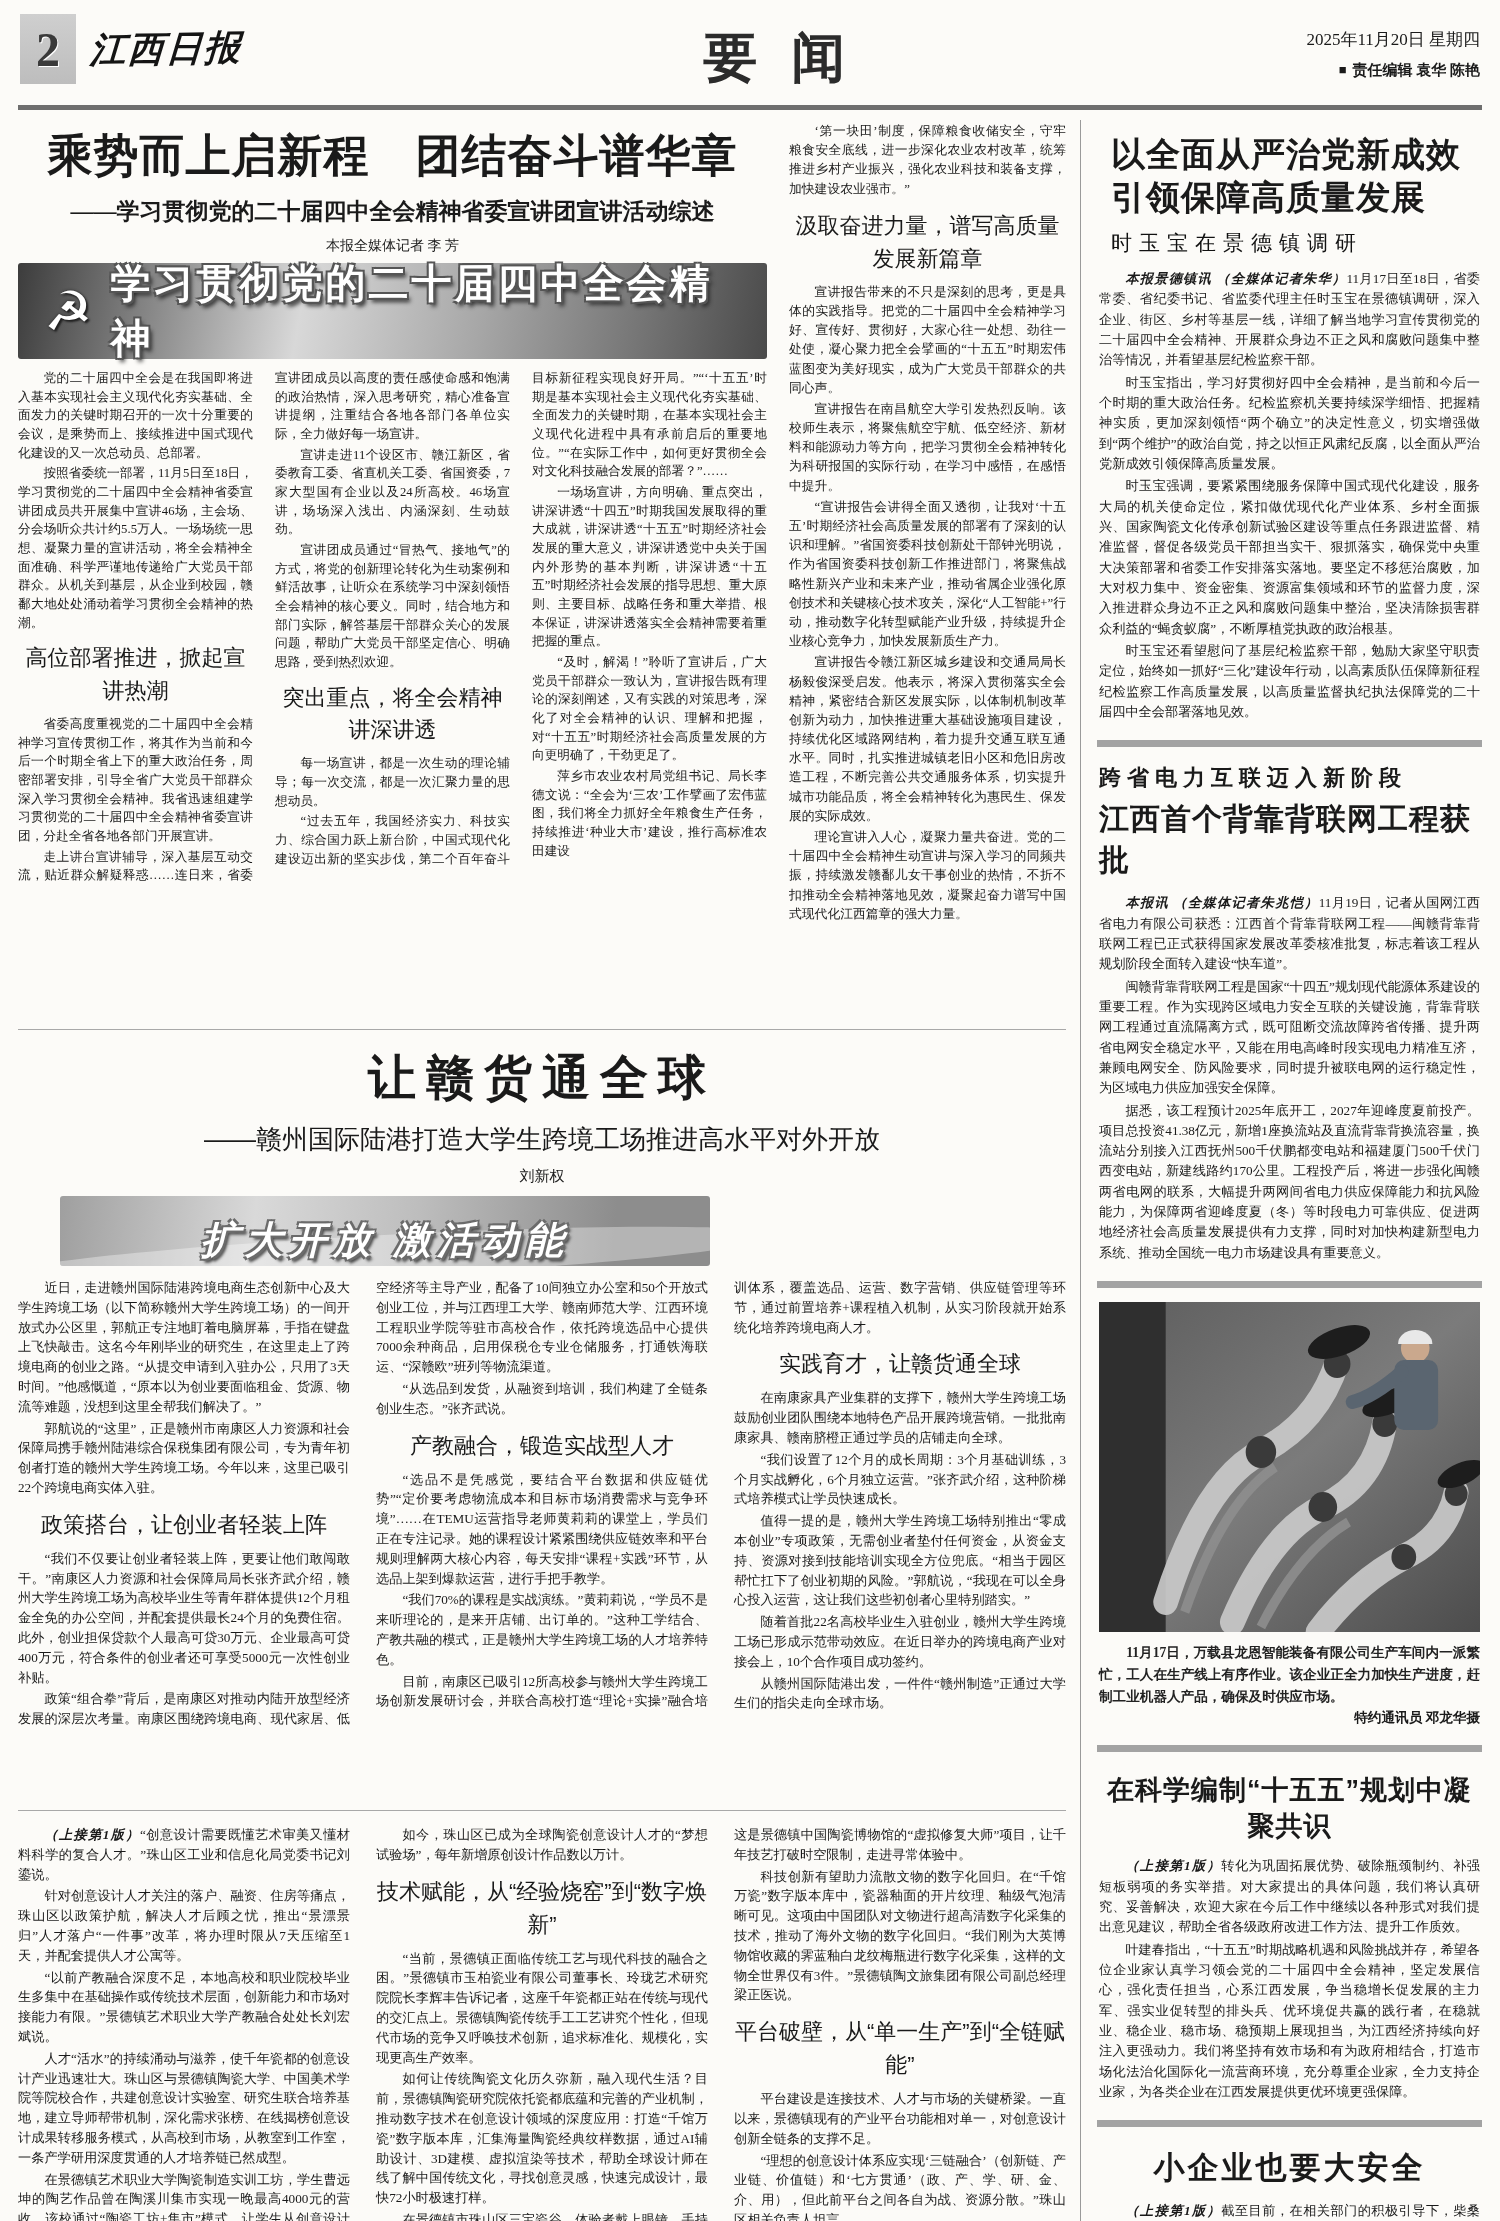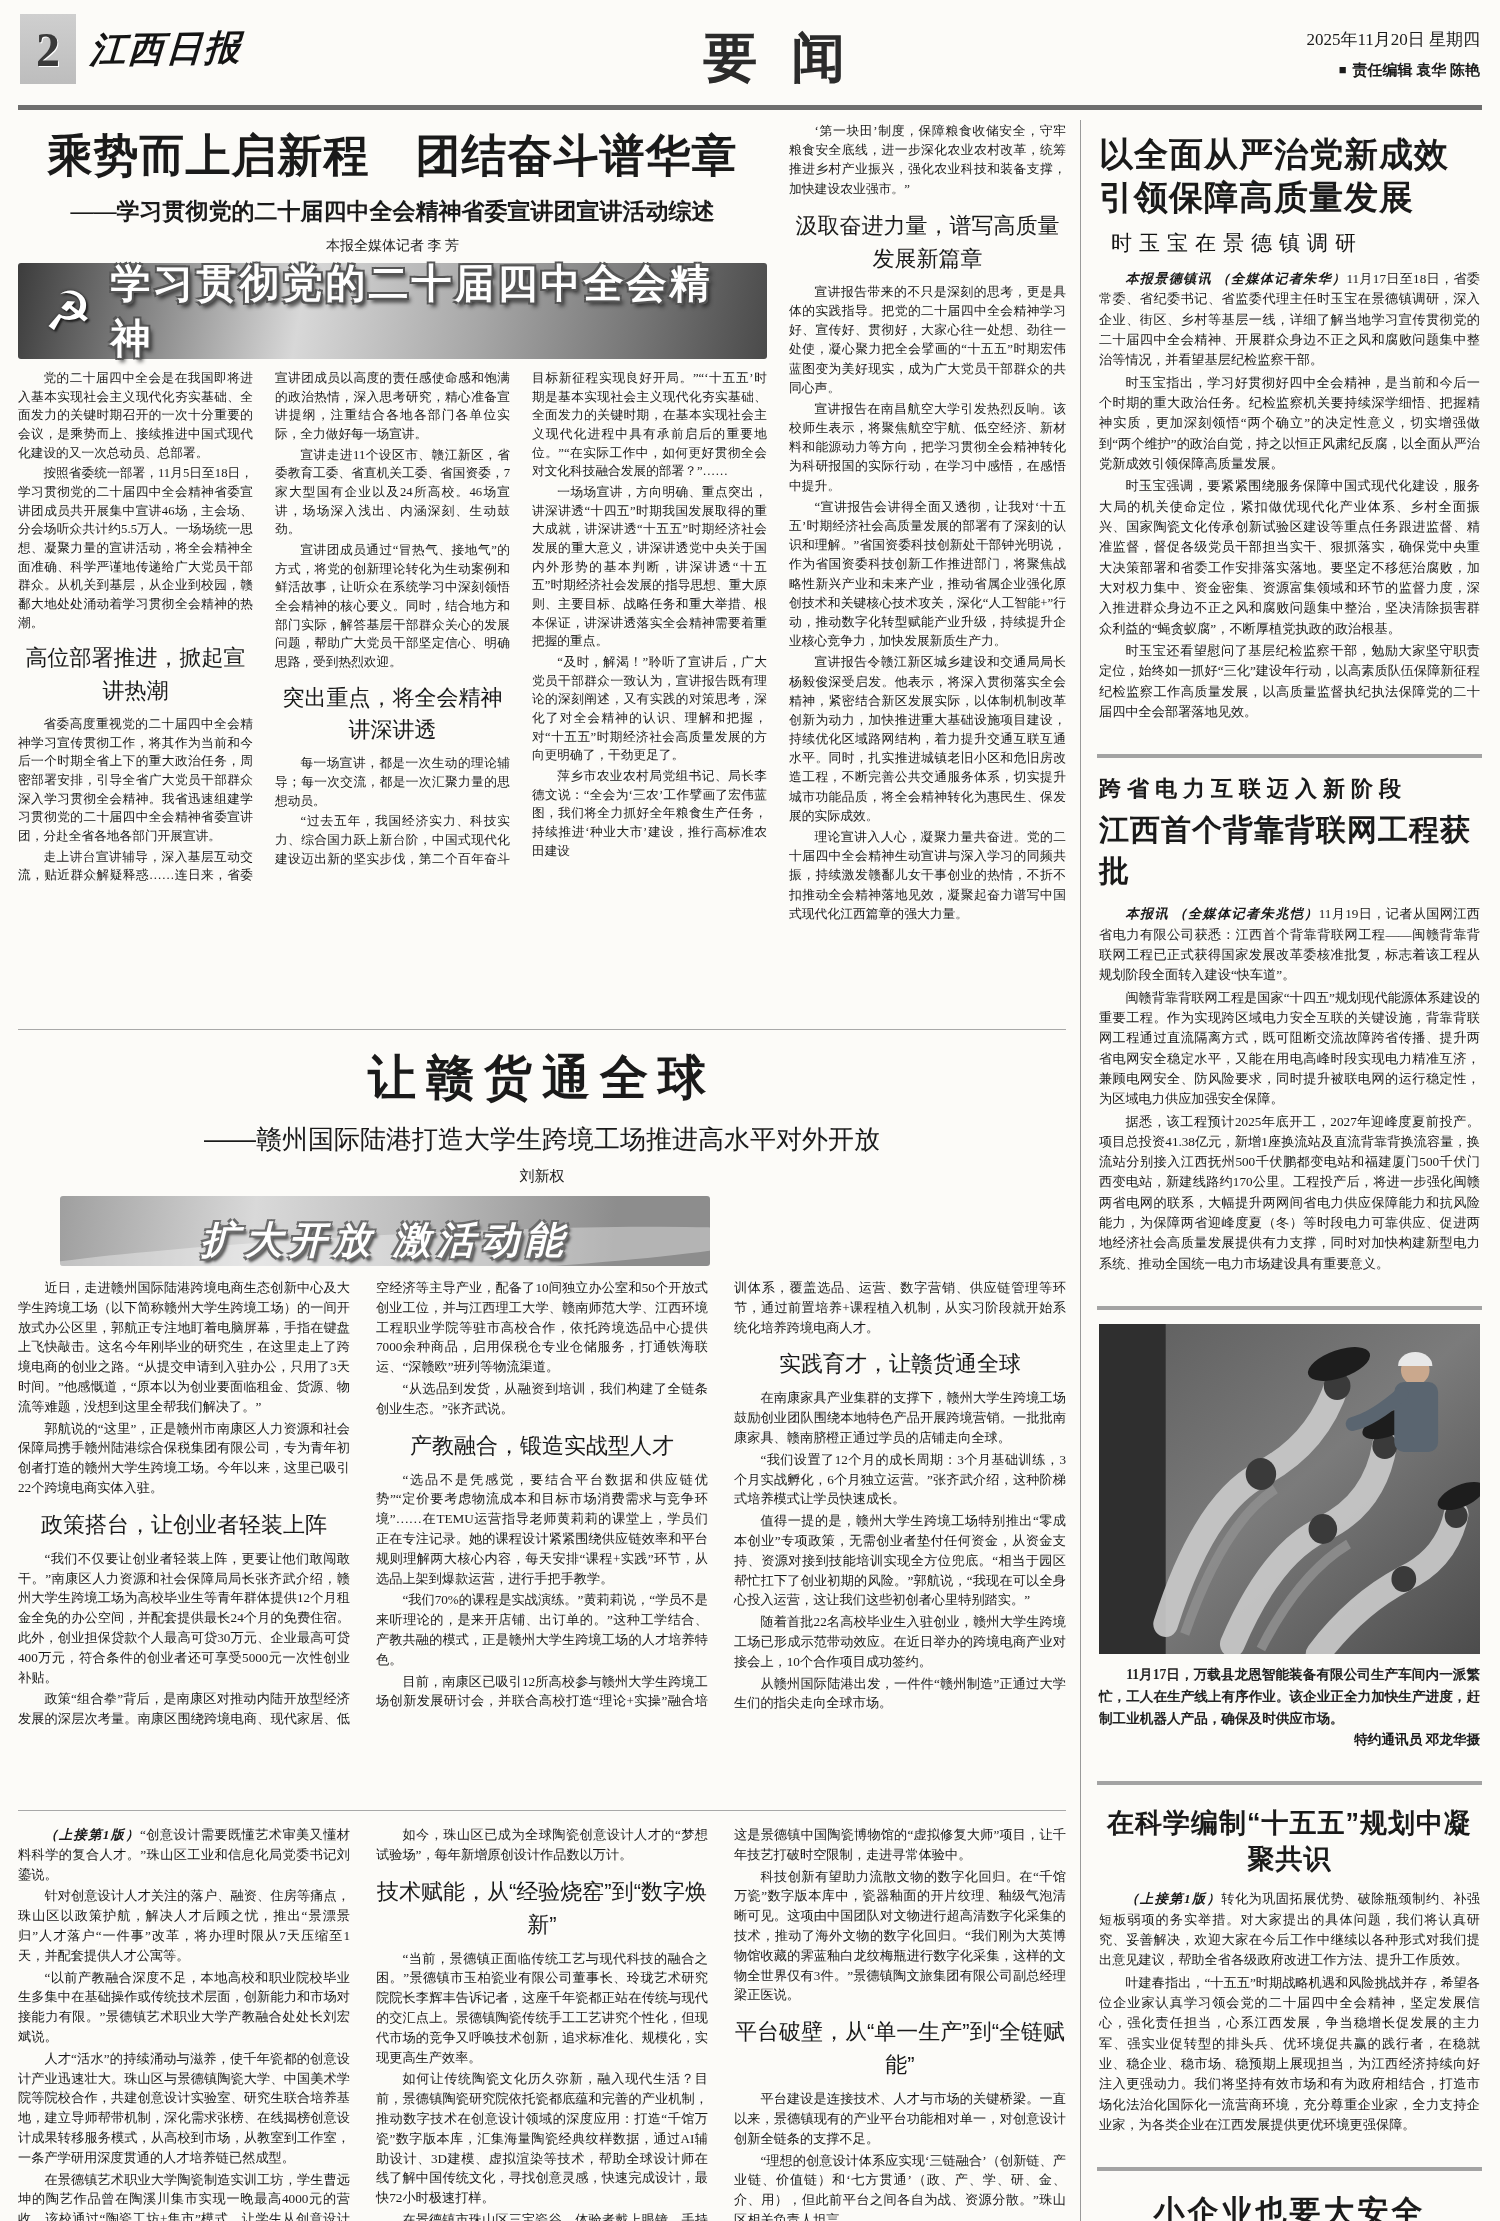--- a/index.html
+++ b/index.html
@@ -47,22 +47,22 @@
            background:linear-gradient(95deg,#9f9f9f,#d9d9d9 30%,#bdbdbd 55%,#8d8d8d 85%);position:relative;overflow:hidden;}
   .banner2:before{content:"";position:absolute;left:-10%;top:55%;width:120%;height:60%;background:rgba(255,255,255,.35);border-radius:50%;transform:rotate(-3deg);}
   .banner2 .btx{font-family:"Liberation Sans","DejaVu Sans",sans-serif;font-size:38px;font-weight:900;font-style:italic;color:#fff;letter-spacing:6px;position:relative;
                 text-shadow:-2px -2px 0 #6b6b6b,2px -2px 0 #6b6b6b,-2px 2px 0 #6b6b6b,2px 2px 0 #6b6b6b,3px 4px 3px #444;}
   .cols3b{column-count:3;column-gap:26px;font-size:13.2px;line-height:1.5;height:520px;overflow:hidden;}
   
   .art-bot{padding:14px 0 0;}
   .cols3c{column-count:3;column-gap:26px;font-size:13.2px;line-height:1.5;height:448px;overflow:hidden;}
   
   .rsec{padding:6px 2px 12px;}
-  .rsec + .rsec{border-top:4px solid #a3a3a3;margin-top:18px;padding-top:14px;}
-  .r1 h1{font-size:34px;font-weight:900;line-height:1.25;letter-spacing:1px;margin:8px 0 10px;}
+  .rsec + .rsec{border-top:7px solid #a3a3a3;margin-top:4px;padding-top:14px;}
+  .r1 h1{font-size:34px;font-weight:900;line-height:1.25;letter-spacing:1px;margin:8px 12px 10px;}
   .r1 .dek{font-size:21px;letter-spacing:7px;margin:0 12px 12px;color:#111;}
   .rbody p{font-size:13.2px;line-height:1.54;}
   .r2 .kick{font-family:"Liberation Sans","DejaVu Sans",sans-serif;font-size:22px;font-weight:bold;letter-spacing:6px;margin:2px 0 6px;}
   .r2 h1{font-size:30px;font-weight:900;letter-spacing:1px;margin:0 0 12px;}
   .photo{width:100%;height:330px;display:block;background:#777;}
   .caption{font-size:13.6px;line-height:1.6;margin-top:10px;font-weight:600;color:#222;}
   .credit{text-align:right;font-size:13.6px;font-weight:600;margin-top:2px;text-indent:0;}
   .r3 h1,.r4 h1{font-family:"Liberation Sans","DejaVu Sans",sans-serif;text-align:center;font-weight:900;margin:6px 0 12px;}
   .r3 h1{font-size:27px;letter-spacing:1px;}
   .r4 h1{font-size:31px;letter-spacing:3px;}

